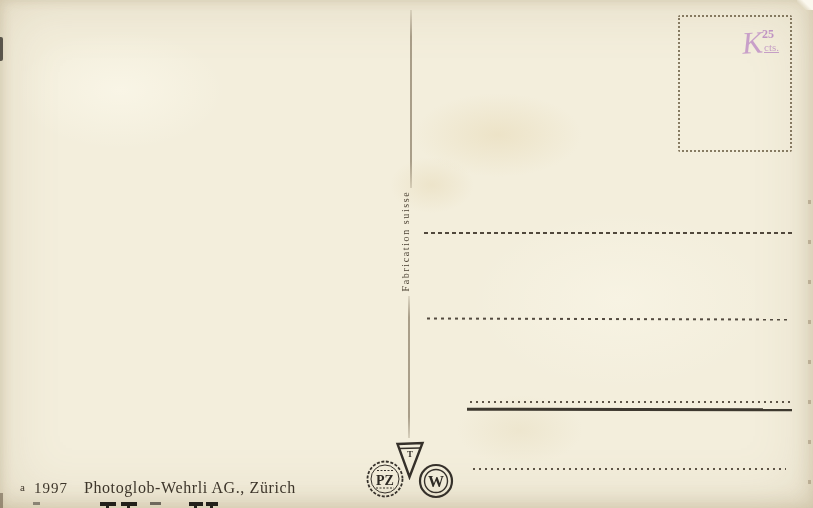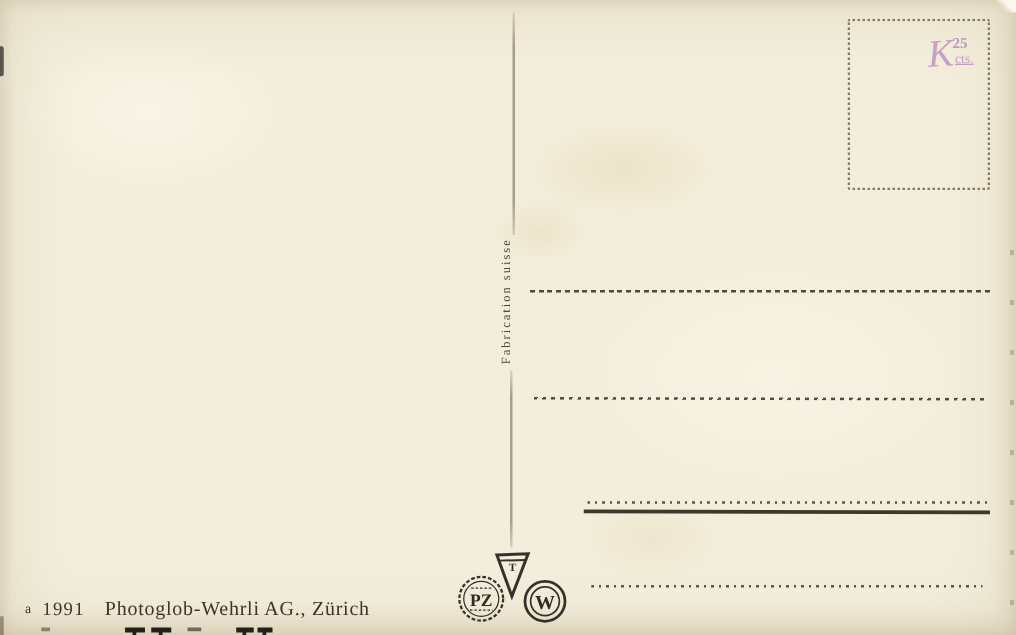--- a/index.html
+++ b/index.html
@@ -139,21 +139,21 @@
     <text x="19" y="24.5" text-anchor="middle" font-family="Liberation Serif, serif" font-size="14" font-weight="bold" fill="#2e2a24">PZ</text>
   </svg>
 
   <svg class="logo w-logo" width="36" height="36" viewBox="0 0 36 36">
     <circle cx="18" cy="18" r="16" fill="none" stroke="#35302a" stroke-width="2.2"></circle>
     <circle cx="18" cy="18" r="11.5" fill="none" stroke="#35302a" stroke-width="1.4"></circle>
     <text x="18" y="24" text-anchor="middle" font-family="Liberation Serif, serif" font-size="16" font-weight="bold" fill="#2e2a24">W</text>
   </svg>
 
   <div class="imprint">
-    <span class="pfx">a</span><span class="num">1991</span><span class="pub">Photoglob-Wehrli AG., Zürich</span>
+    <span class="pfx">a</span><span class="num">1997</span><span class="pub">Photoglob-Wehrli AG., Zürich</span>
   </div>
 
   <div class="edge-mark edge-left"></div>
   <div class="edge-mark edge-left2"></div>
   <div class="right-dots"></div>
   <div class="corner-tr"></div>
 
   <div class="cut c1"></div>
   <div class="cut c2">
       <span class="stem" style="left:6px;"></span>

